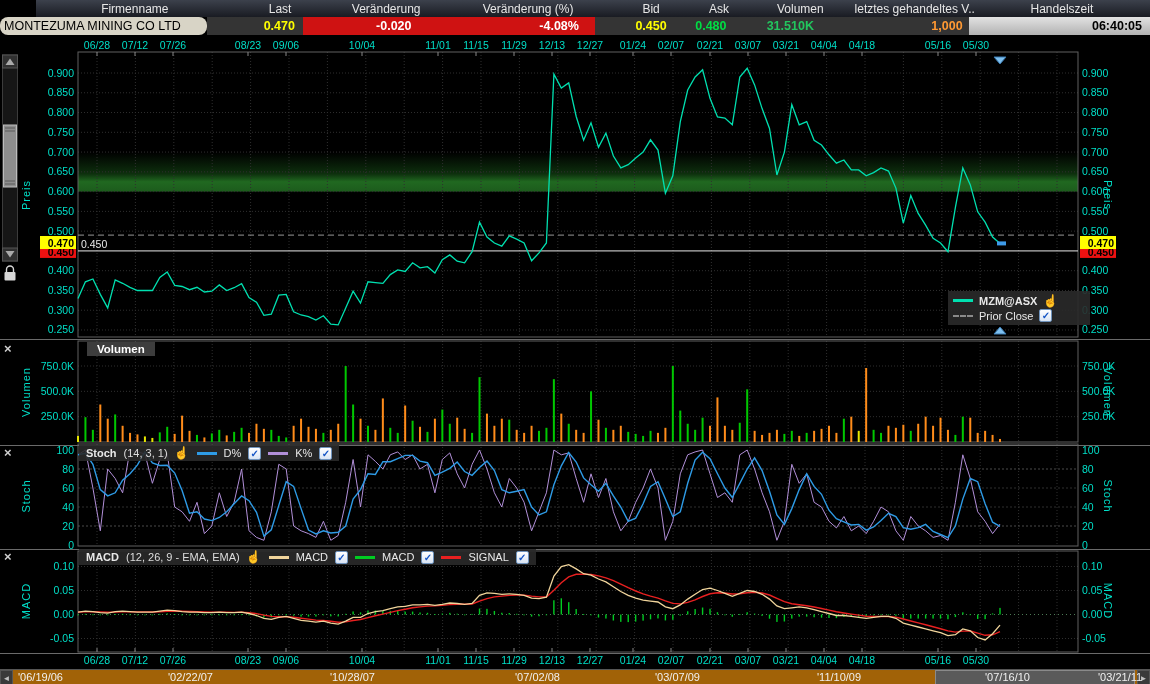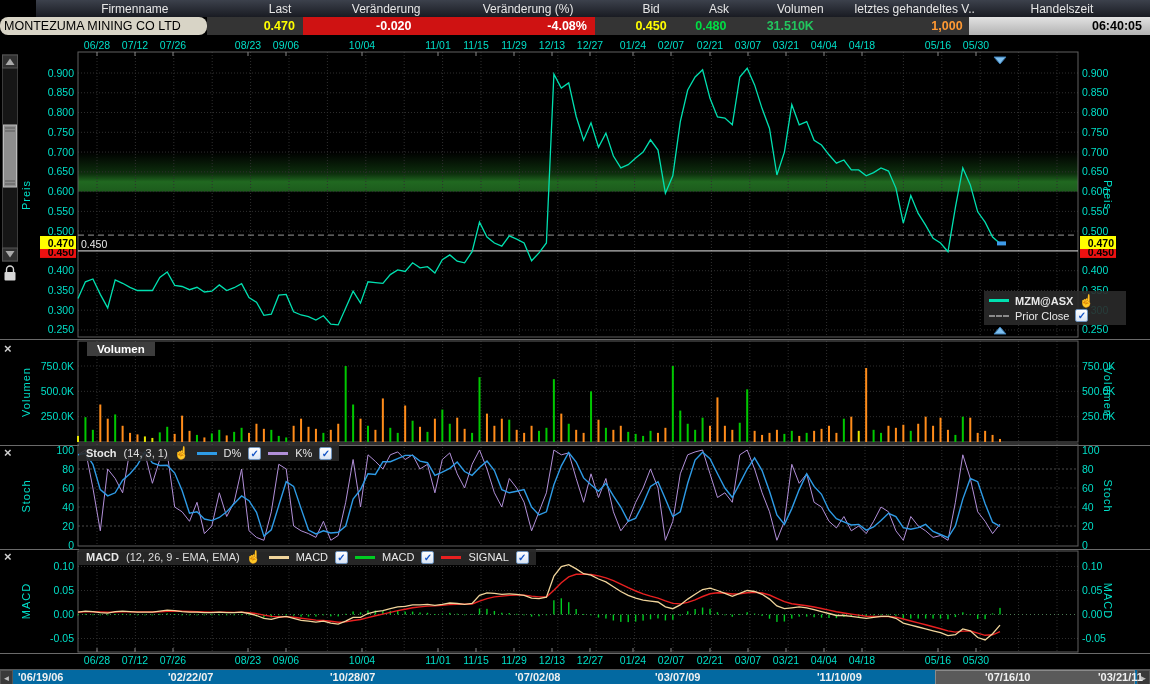--- a/index.html
+++ b/index.html
@@ -9,36 +9,36 @@
   .hrow{position:relative;z-index:3;display:flex;height:17px;
     background:linear-gradient(#3c414c,#191b22);color:#e6e6e6;font-size:12px;align-items:center;margin-left:36px;}
   .hcell{text-align:center;white-space:nowrap;overflow:hidden;}
   .qrow{position:relative;z-index:3;display:flex;height:18px;font-size:12.5px;font-weight:bold;}
   .qcell{line-height:18px;white-space:nowrap;overflow:hidden;background:#343434;}
   .c0{width:204px}.c1{width:96px}.c2{width:123px}.c3{width:170px}.c4{width:84px}
   .c5{width:56px}.c6{width:112px}.c7{width:123px}.c8{width:182px}
   .q-company{background:#d8d4c6;color:#000;font-weight:normal;padding-left:4px;border-radius:8px;}
   .q-last{color:#ffff00;text-align:right;padding-right:8px;box-sizing:border-box;}
   .q-chg{background:#cf1212;color:#fff;text-align:right;padding-right:14px;box-sizing:border-box;}
-  .q-pct{background:#cf1212;color:#fff;text-align:right;padding-right:8px;box-sizing:border-box;}
+  .q-pct{background:#cf1212;color:#fff;text-align:right;padding-right:16px;box-sizing:border-box;}
   .q-bid{color:#ffff00;text-align:right;padding-right:12px;box-sizing:border-box;}
   .q-ask{color:#00dd44;text-align:right;padding-right:8px;box-sizing:border-box;}
   .q-vol{color:#22c55e;text-align:center;}
   .q-ltv{color:#ff9933;text-align:right;padding-right:6px;box-sizing:border-box;}
   .q-time{background:linear-gradient(#e2e2e2,#b2b2b2);color:#000;text-align:right;padding-right:8px;box-sizing:border-box;}
   
   #chart-svg{position:absolute;left:0;top:0;width:1150px;height:684px;z-index:1;}
   svg text{font-family:"Liberation Sans",sans-serif;}
   .ax{font-size:10.5px;}
   .ax.b{font-weight:bold;}
   .ax.t{font-size:11px;letter-spacing:1px;}
   .xbtn{font-weight:bold;font-size:13px;fill:#cfcfcf;}
   
   .legend{position:absolute;z-index:4;background:rgba(42,42,42,0.9);color:#e8e8e8;font-size:11px;}
-  .price-lg{left:948px;top:291px;width:132px;padding:2px 5px;margin-left:36px;}
+  .price-lg{left:948px;top:291px;width:132px;padding:2px 5px;}
   .lrow{display:flex;align-items:center;height:15px;gap:6px;}
   .samp{width:20px;height:0;border-top:3px solid #fff;display:inline-block;flex:none;}
   .samp.teal{border-color:#00e0b0;}
   .samp.dash{border-top:2px dashed #8a8a8a;}
   .samp.blue{border-color:#2e9be6;}
   .samp.violet{border-color:#b18fd8;}
   .samp.wheat{border-color:#f0d49b;}
   .samp.green{border-color:#00cc22;}
   .samp.red{border-color:#e82020;}
   .ltxt{white-space:nowrap;}
@@ -52,21 +52,21 @@
   .hbar-lg{display:flex;align-items:center;height:16px;gap:7px;padding:0 7px;}
   .stoch-lg{left:79px;top:445px;}
   .macd-lg{left:79px;top:549px;}
   .vol-title{position:absolute;z-index:4;left:87px;top:342px;background:#3d3d3d;color:#fff;
      font-weight:bold;font-size:11.5px;padding:1px 10px;}
   
   .timeline{position:absolute;z-index:4;left:0;top:669px;width:1150px;height:15px;
      background:#1e1e1e;border-top:1px solid #555;display:flex;}
   .tl-btn{width:13px;height:15px;background:#3a3a3a;color:#c0c0c0;font-size:8px;line-height:15px;
      text-align:center;flex:none;border:1px solid #555;box-sizing:border-box;}
-  .tl-track{position:relative;flex:1;height:15px;background:#0369a1;font-weight:bold;}
+  .tl-track{position:relative;flex:1;height:15px;background:#a16207;}
   .tl-thumb{position:absolute;left:922px;top:0;width:200px;height:15px;background:#5a5a5a;
      border:1px solid #8a8a8a;box-sizing:border-box;}
   .tl-label{position:absolute;top:1px;color:#f0f0f0;font-size:11px;white-space:nowrap;}
 </style>
 </head>
 <body>
 
 <div class="terminal">
 
   <div class="hrow">

